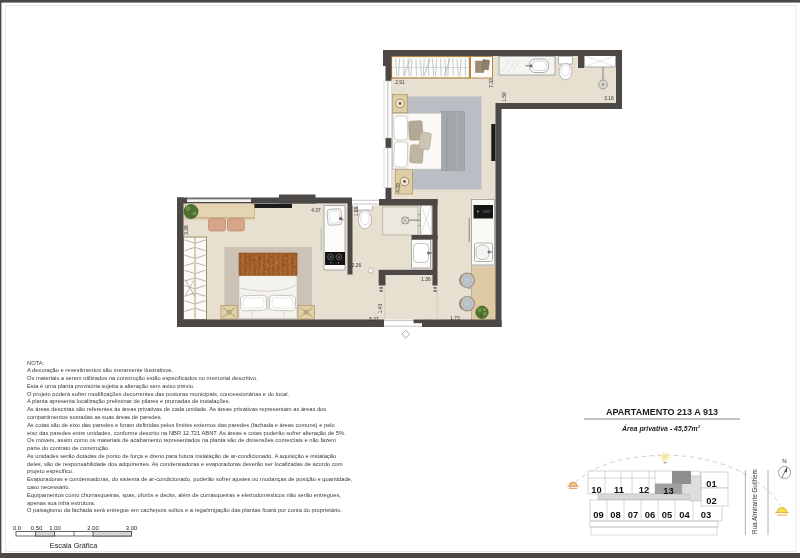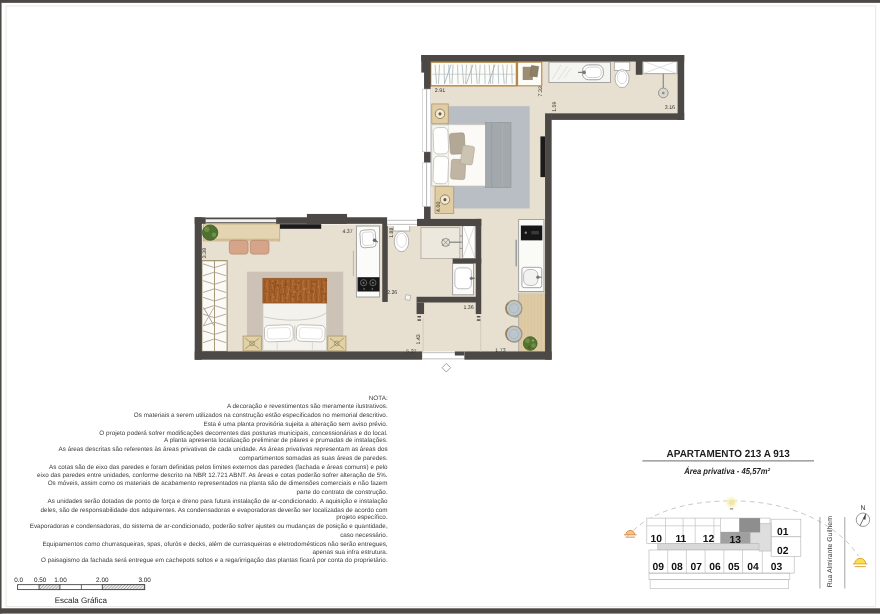--- a/index.html
+++ b/index.html
@@ -1,16 +1,16 @@
 <!DOCTYPE html>
 <html><head><meta charset="utf-8">
 <style>
 html,body{margin:0;padding:0;background:#ffffff;width:800px;height:558px;overflow:hidden;}
 *{font-family:"Liberation Sans",sans-serif;}
-#page{position:relative;width:800px;height:472px;text-align:right;}
+#page{position:relative;width:800px;height:472px;}
 #notes{position:absolute;left:27px;top:359.5px;font-size:5.75px;line-height:7.78px;color:#3b3b3b;white-space:nowrap;}
 svg{position:absolute;left:0;top:0;}
 </style></head>
 <body>
 <div id="page">
 <svg width="800" height="558" viewBox="0 0 800 558">
 <rect x="0" y="0" width="800" height="2.6" fill="#4c4845"></rect>
 <rect x="0" y="553" width="800" height="5" fill="#4c4845"></rect>
 <rect x="0" y="0" width="1.4" height="558" fill="#4c4845"></rect>
 <rect x="5.5" y="5.5" width="790.5" height="546" fill="none" stroke="#e9e9e7" stroke-width="1"></rect>

